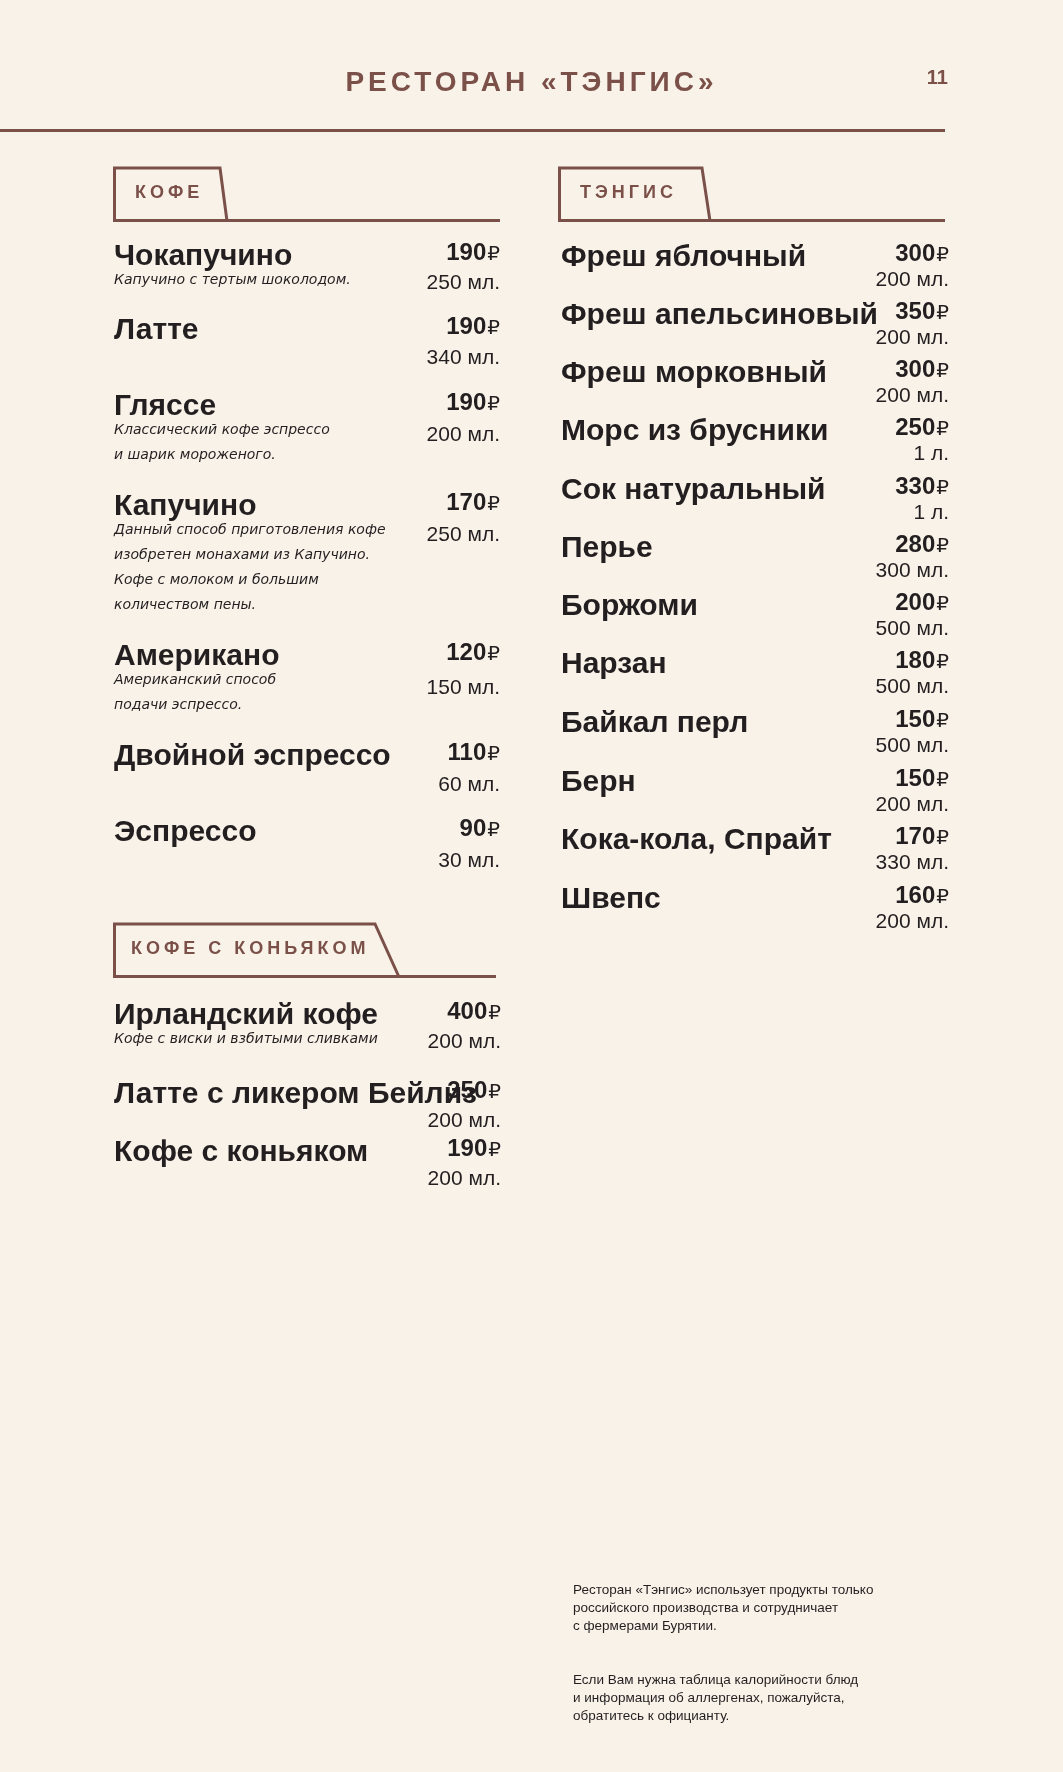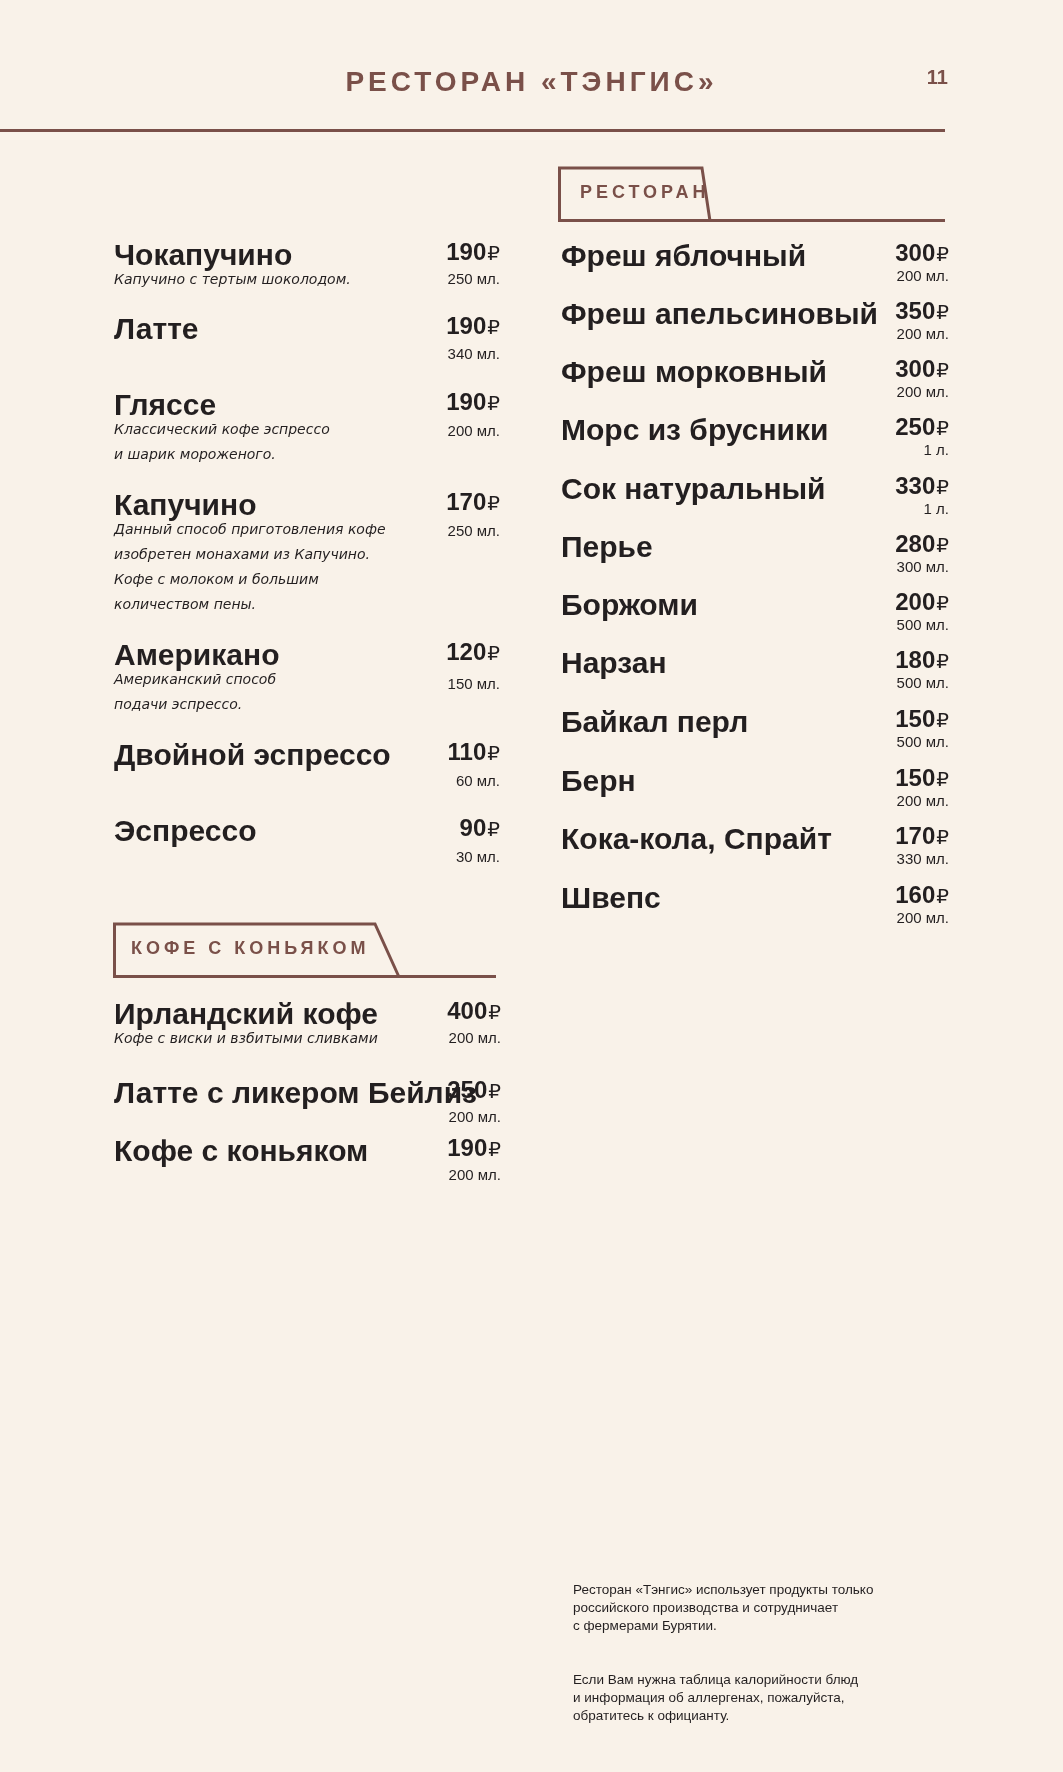--- a/index.html
+++ b/index.html
@@ -44,21 +44,21 @@
     font-size: 30px; font-weight: bold; white-space: nowrap; color: #231f20;
   }
   .menu-item .price {
     position: absolute; top: 0; right: 0;
     font-size: 24px; font-weight: bold; white-space: nowrap; color: #231f20;
     text-align: right;
   }
   .menu-item .price .rub { font-weight: normal; font-size: 20px; margin-left: 1px; }
   .menu-item .volume {
     position: absolute; right: 0;
-    font-size: 15px; white-space: nowrap; color: #231f20; text-align: right;
+    font-size: 21px; white-space: nowrap; color: #231f20; text-align: right;
   }
   .menu-item .desc {
     position: absolute; left: 0;
     font-family: "DejaVu Sans", sans-serif;
     font-style: italic; font-size: 14px; line-height: 25px; color: #231f20;
     white-space: pre-line;
   }
 
   .footer-note {
     position: absolute; left: 573px; top: 1563px; width: 360px;
@@ -68,27 +68,34 @@
 </style>
 </head>
 <body>
 
 <div class="page">
 
   <div class="header-title">РЕСТОРАН «ТЭНГИС»</div>
   <div class="page-number">11</div>
   <div class="header-rule"></div>
 
+  <div class="section-tab" style="left:113px; top:166px; width:387px;">
+    <svg width="387" height="56">
+      <polyline points="1.5,55 1.5,2 107,2 114,55" fill="none" stroke="#7a5049" stroke-width="3"></polyline>
+      <line x1="0" y1="54.5" x2="387" y2="54.5" stroke="#7a5049" stroke-width="3"></line>
+    </svg>
+    <span class="tab-label" style="left:22px;">КОФЕ</span>
+  </div>
 
   <div class="section-tab" style="left:558px; top:166px; width:387px;">
     <svg width="387" height="56">
       <polyline points="1.5,55 1.5,2 144,2 152,55" fill="none" stroke="#7a5049" stroke-width="3"></polyline>
       <line x1="0" y1="54.5" x2="387" y2="54.5" stroke="#7a5049" stroke-width="3"></line>
     </svg>
-    <span class="tab-label" style="left:22px;">РЕСТОРАН</span>
+    <span class="tab-label" style="left:22px;">ТЭНГИС</span>
   </div>
 
   <div class="section-tab" style="left:113px; top:922px; width:383px;">
     <svg width="383" height="56">
       <polyline points="1.5,55 1.5,2 262,2 286,55" fill="none" stroke="#7a5049" stroke-width="3"></polyline>
       <line x1="0" y1="54.5" x2="383" y2="54.5" stroke="#7a5049" stroke-width="3"></line>
     </svg>
     <span class="tab-label" style="left:18px;">КОФЕ С КОНЬЯКОМ</span>
   </div>
 

